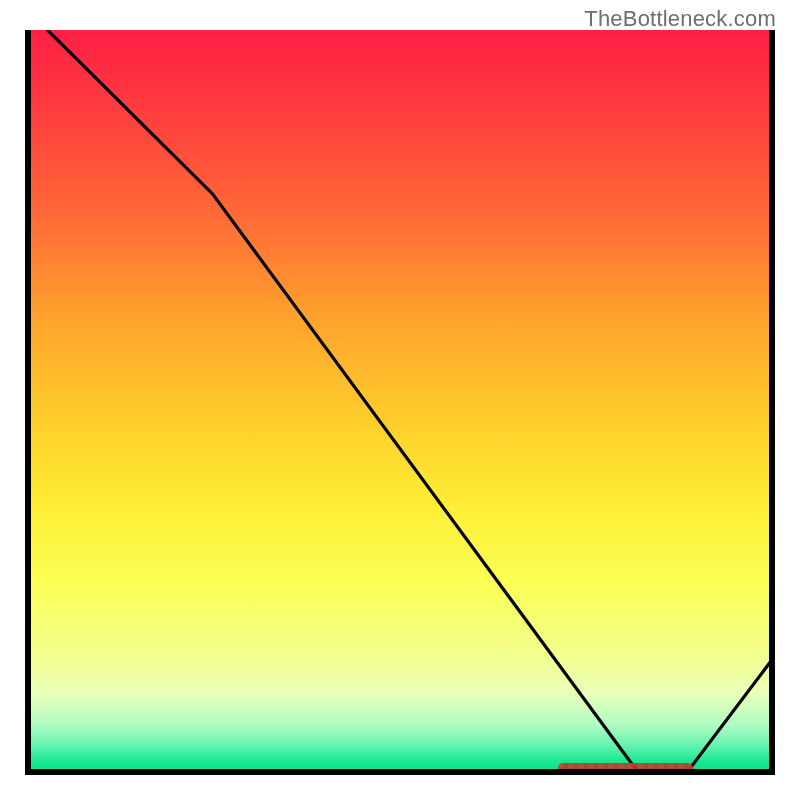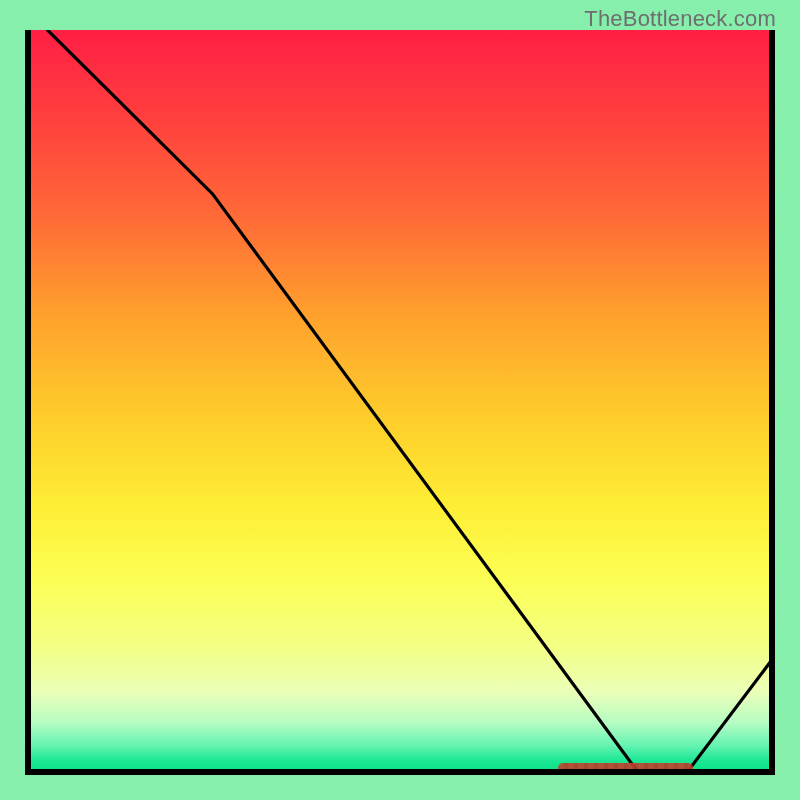--- a/index.html
+++ b/index.html
@@ -8,21 +8,21 @@
     width: 800px;
     height: 800px;
     background: #000;
     font-family: Arial, Helvetica, sans-serif;
     overflow: hidden;
   }
   .page {
     position: relative;
     width: 800px;
     height: 800px;
-    background: #86efac;
+    background: #ffffff;
   }
   .watermark {
     position: absolute;
     top: 6px;
     right: 24px;
     color: #6e6e6e;
     font-size: 22px;
     letter-spacing: 0.2px;
   }
   .plot-area {

